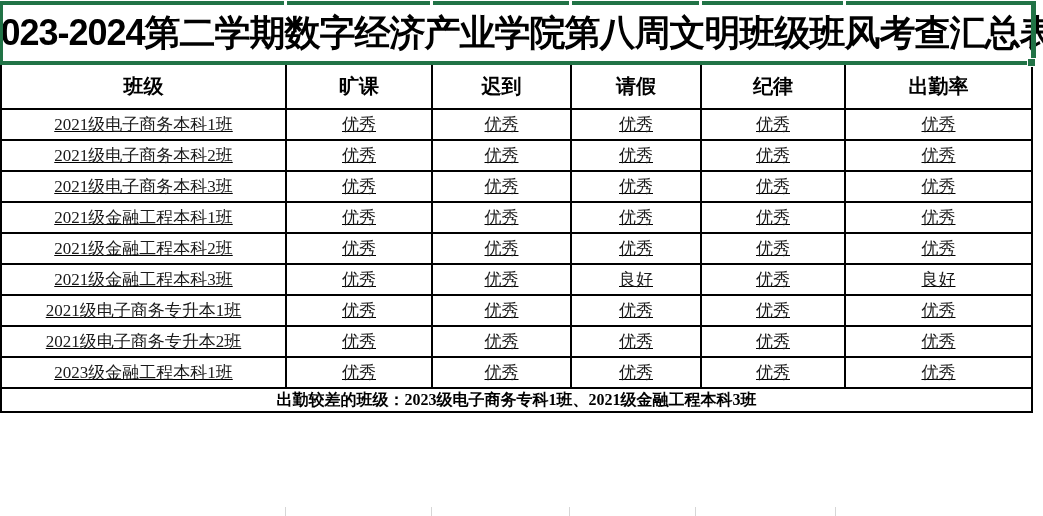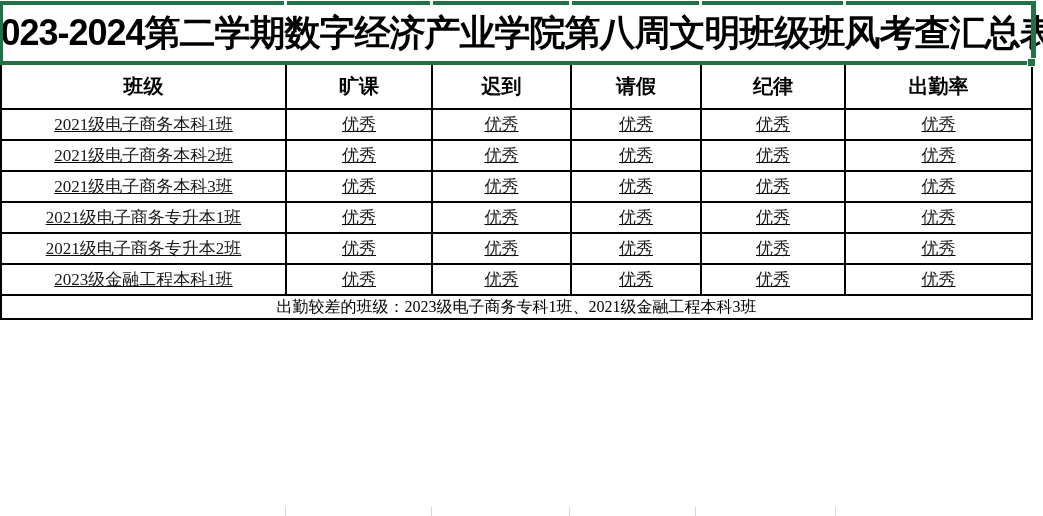--- a/index.html
+++ b/index.html
@@ -43,21 +43,21 @@
   table.sheet td, table.sheet th {
     border: 2px solid #000000;
     text-align: center; vertical-align: middle;
     overflow: hidden; white-space: nowrap;
   }
   tr.head-row { height: 45px; }
   tr.head-row th { font-size: 20px; font-weight: bold; color: #000; }
   tr.data-row { height: 31px; text-decoration: underline; }
   tr.data-row td { font-size: 17px; font-weight: normal; color: #1a1a1a; }
   tr.footer-row { height: 24px; }
-  tr.footer-row td { font-size: 16px; font-weight: normal; color: #000; }
+  tr.footer-row td { font-size: 16px; font-weight: bold; color: #000; }
 
   
   .grid-v { position: absolute; top: 507px; width: 1px; height: 9px; background: #d6d6d6; z-index: 1; }
   .gv1 { left: 285px; } .gv2 { left: 431px; } .gv3 { left: 569px; }
   .gv4 { left: 695px; } .gv5 { left: 835px; }
 </style>
 </head>
 <body>
 
 <div class="canvas">
@@ -112,20 +112,44 @@
       </tr>
       <tr class="data-row">
         <td>2021级电子商务本科3班</td>
         <td>优秀</td>
         <td>优秀</td>
         <td>优秀</td>
         <td>优秀</td>
         <td>优秀</td>
       </tr>
       <tr class="data-row">
+        <td>2021级金融工程本科1班</td>
+        <td>优秀</td>
+        <td>优秀</td>
+        <td>优秀</td>
+        <td>优秀</td>
+        <td>优秀</td>
+      </tr>
+      <tr class="data-row">
+        <td>2021级金融工程本科2班</td>
+        <td>优秀</td>
+        <td>优秀</td>
+        <td>优秀</td>
+        <td>优秀</td>
+        <td>优秀</td>
+      </tr>
+      <tr class="data-row">
+        <td>2021级金融工程本科3班</td>
+        <td>优秀</td>
+        <td>优秀</td>
+        <td>良好</td>
+        <td>优秀</td>
+        <td>良好</td>
+      </tr>
+      <tr class="data-row">
         <td>2021级电子商务专升本1班</td>
         <td>优秀</td>
         <td>优秀</td>
         <td>优秀</td>
         <td>优秀</td>
         <td>优秀</td>
       </tr>
       <tr class="data-row">
         <td>2021级电子商务专升本2班</td>
         <td>优秀</td>

